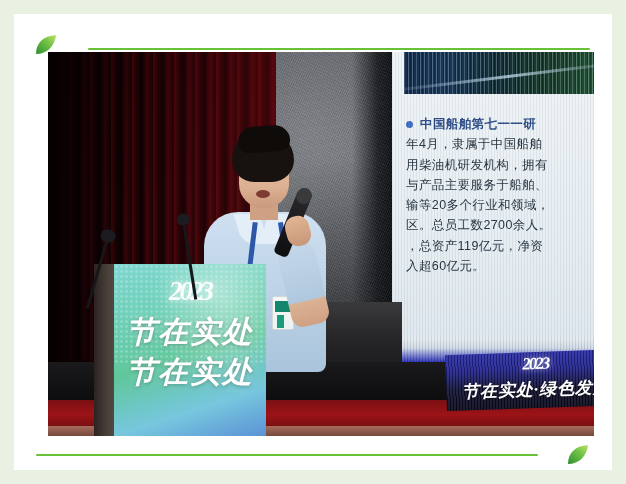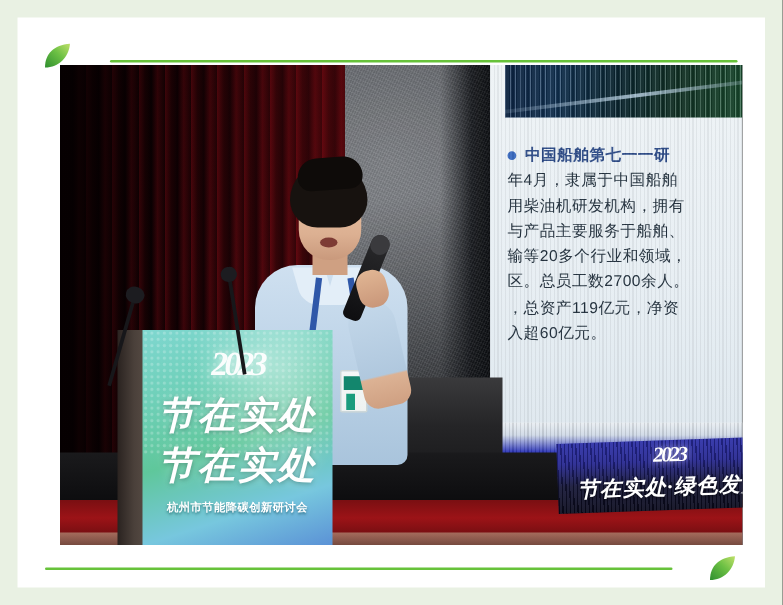--- a/index.html
+++ b/index.html
@@ -451,21 +451,20 @@
         <div class="sp-hand"></div>
       </div>
 
       <div class="podium-side"></div>
       <div class="podium">
         <div class="podium-inner">
           <div class="pod-script">2023</div>
           <div class="pod-l1">节在实处</div>
           <div class="pod-l2">节在实处</div>
           <div class="pod-sub">
-            <div>杭州市节能降碳创新研讨会</div>
           </div>
         </div>
       </div>
       <div class="desk-mic"></div>
       <div class="desk-mic2"></div>
 
     </div>
 
     <div class="rule bottom"></div>
     <span class="leaf bottom-right">

